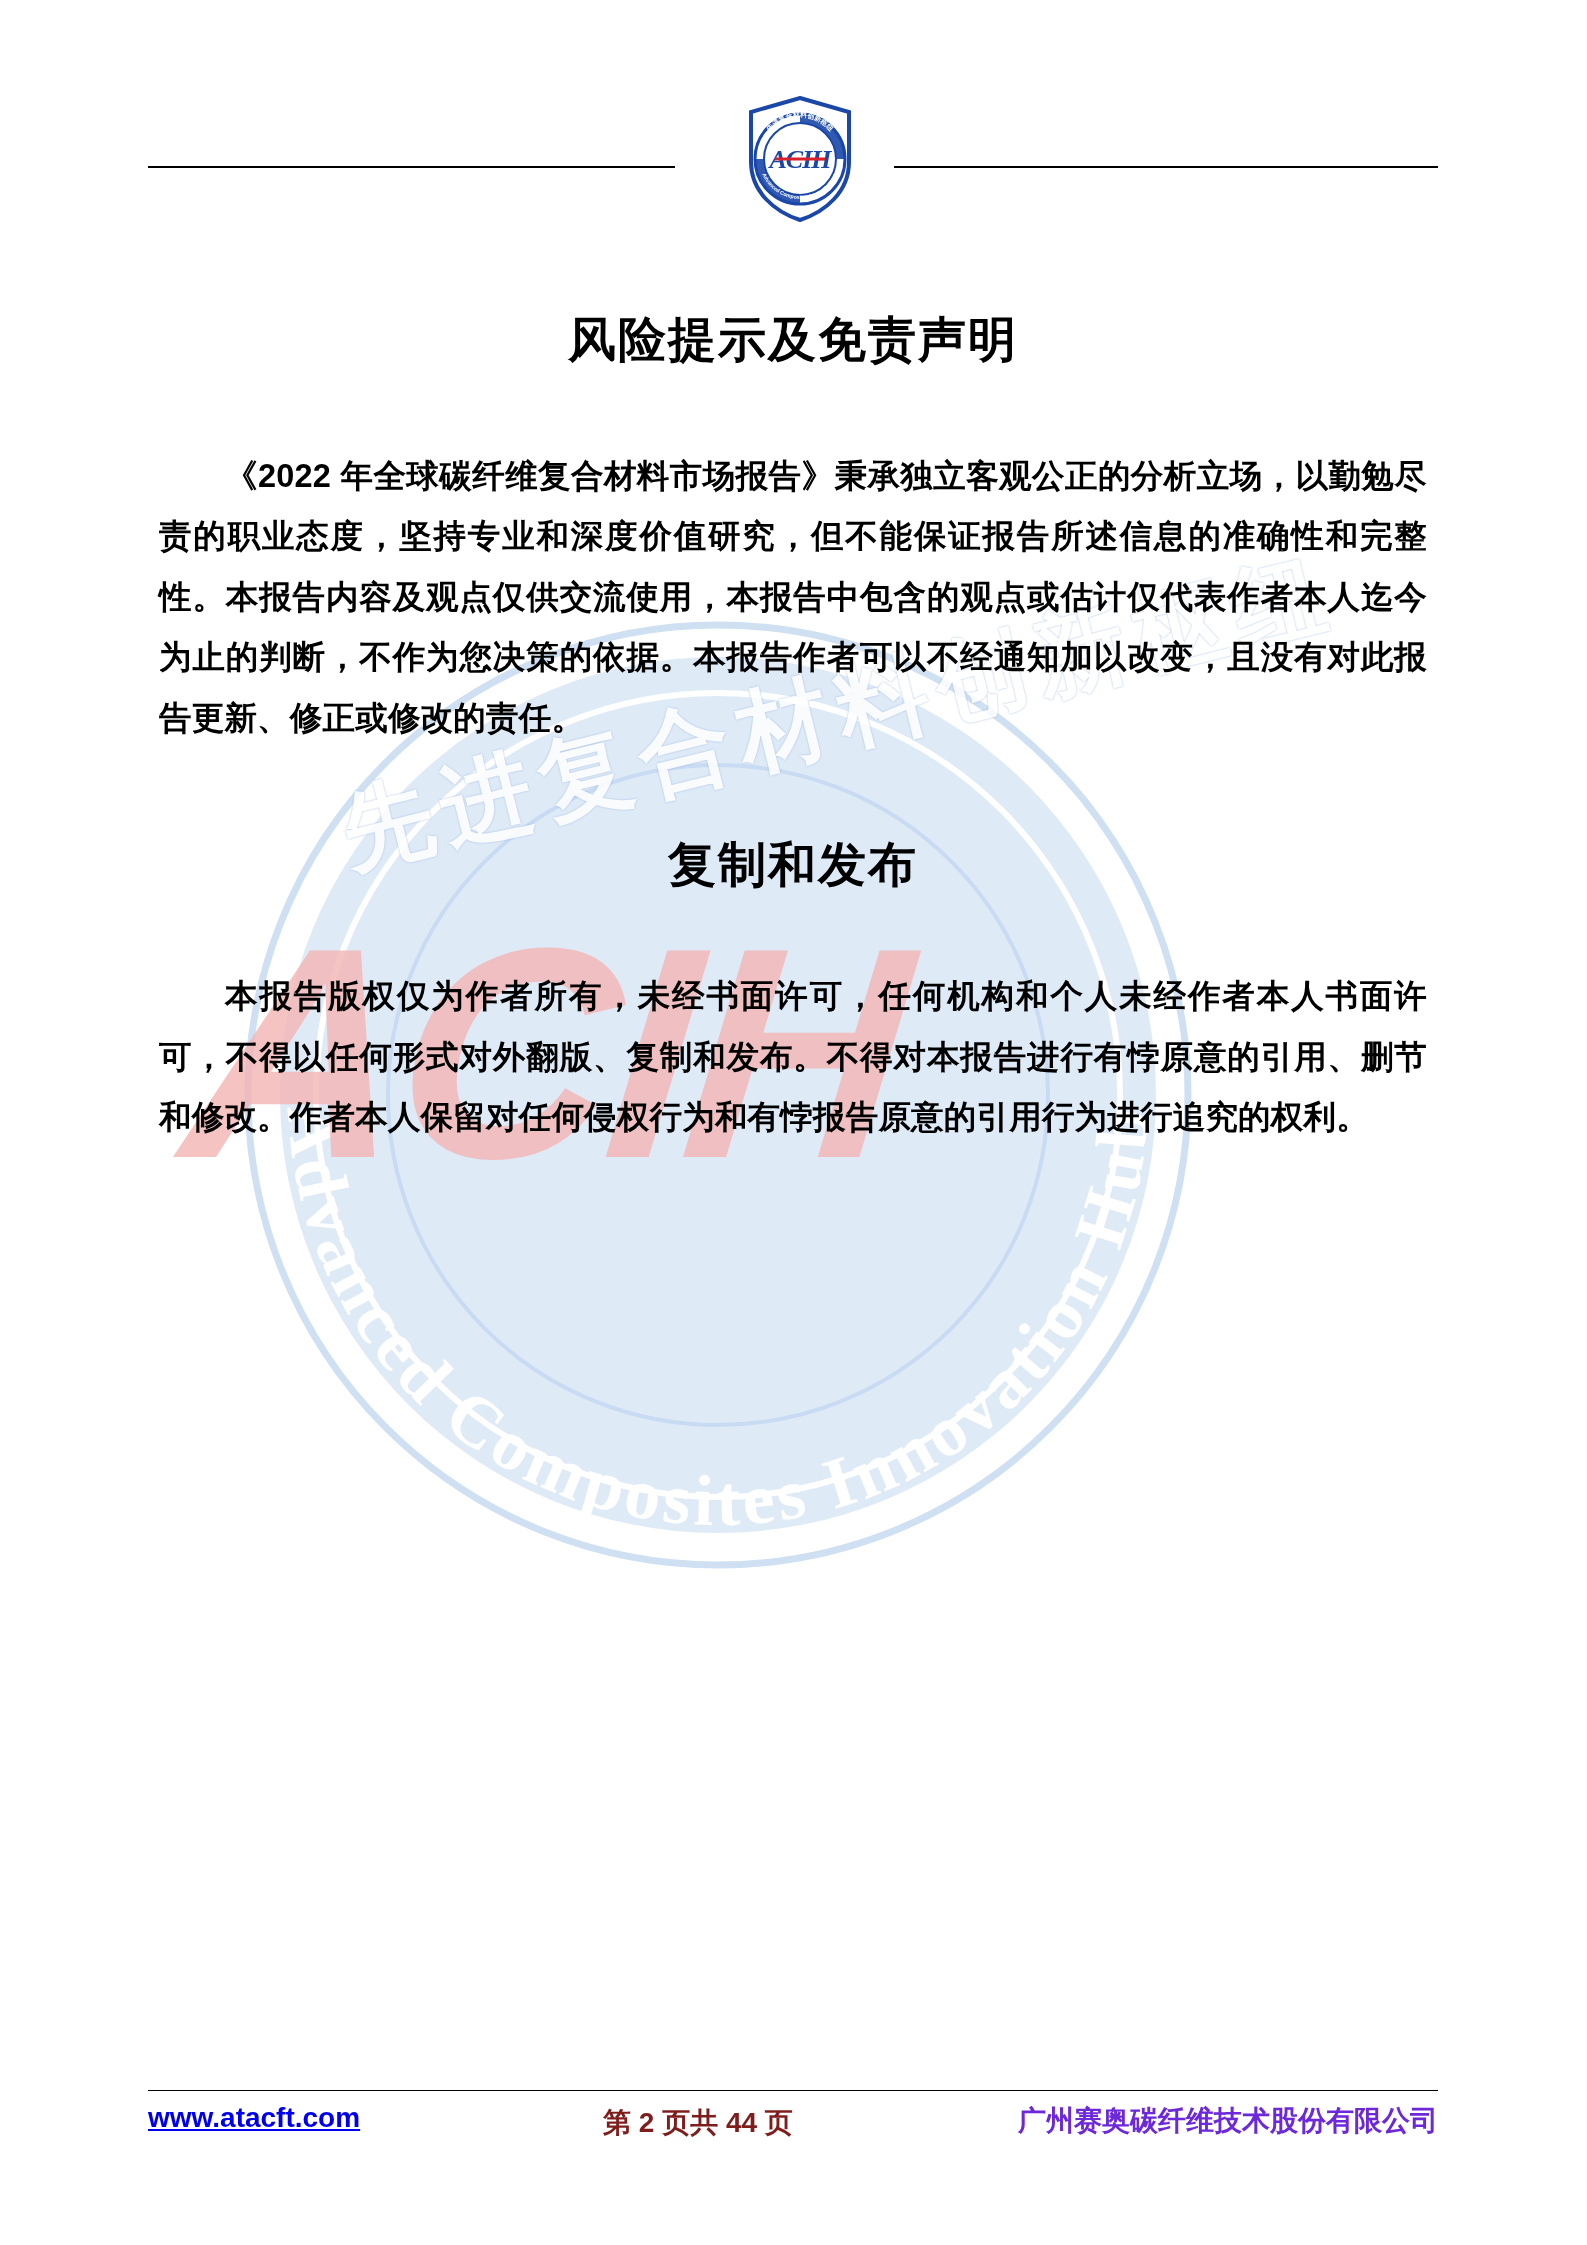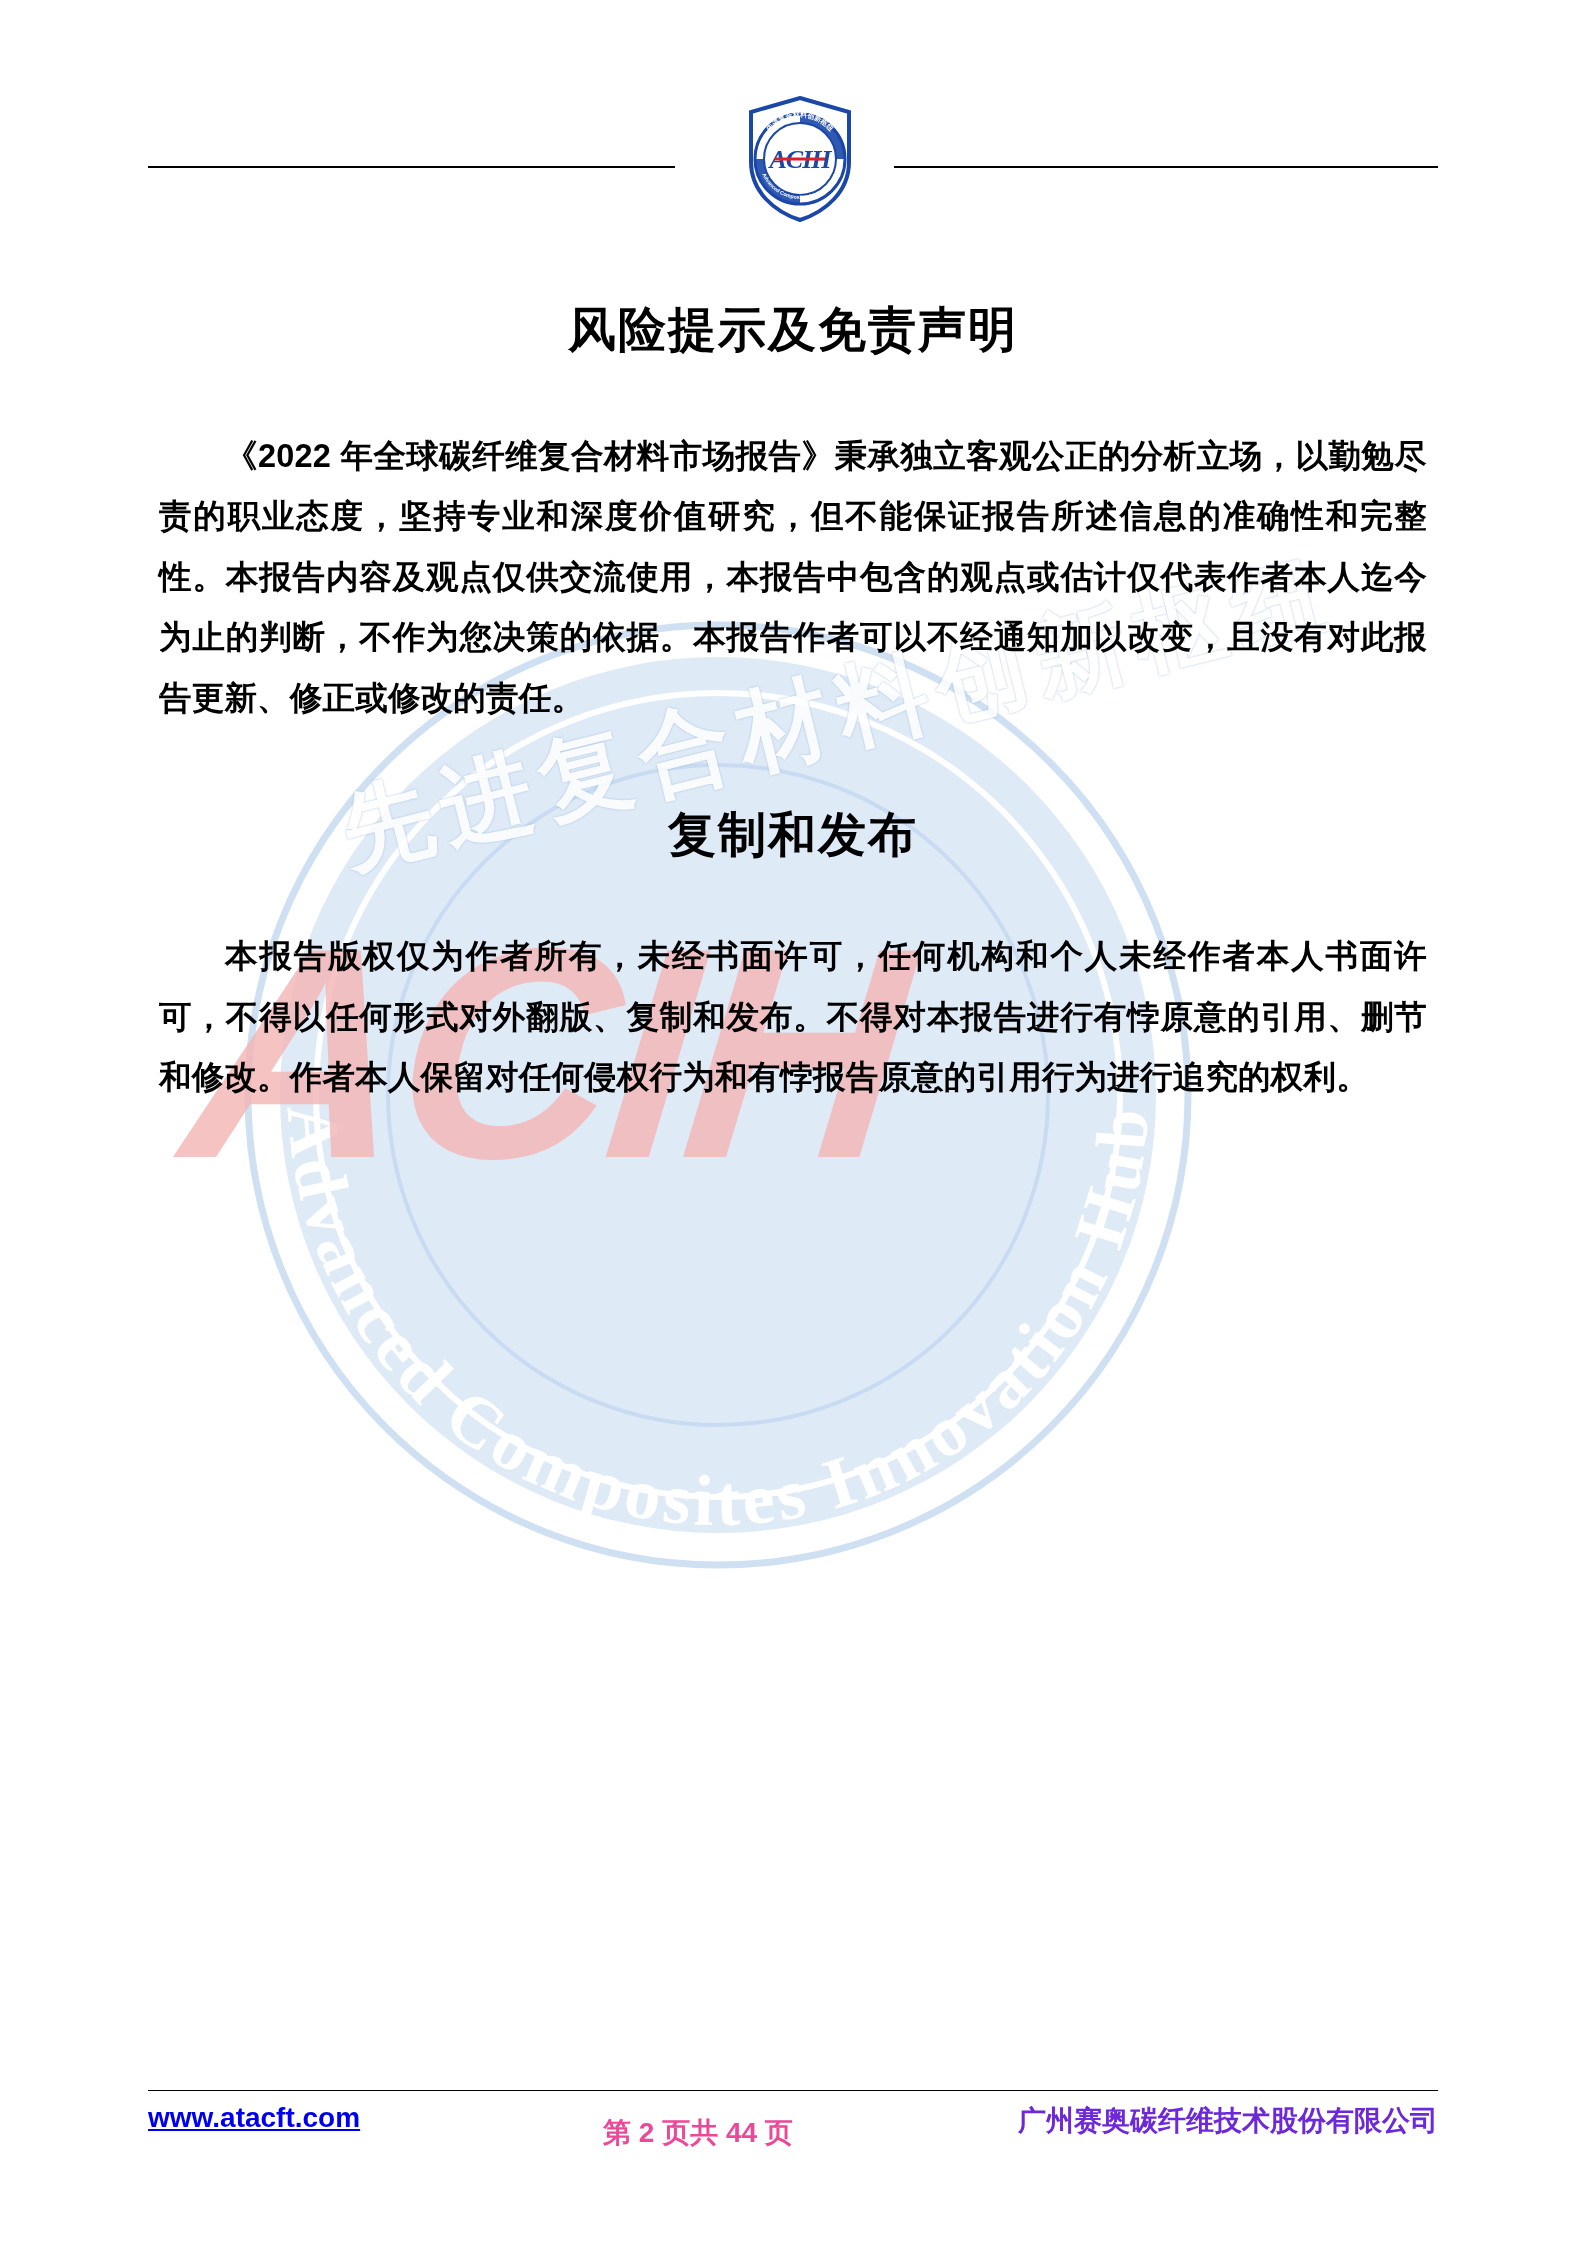--- a/index.html
+++ b/index.html
@@ -97,21 +97,21 @@
     left: 148px;
     top: 290px;
     width: 1290px;
     z-index: 5;
   }
   h1.section-title {
     font-family: "Liberation Sans", sans-serif;
     font-size: 48px;
     font-weight: 700;
     text-align: center;
-    margin: 8px;
+    margin: 18px;
     color: #000;
     letter-spacing: 2px;
   }
   .para {
     font-size: 32.5px;
     font-weight: 700;
     line-height: 1.86;
     color: #000;
     text-align: justify;
     text-justify: inter-ideograph;
@@ -142,22 +142,22 @@
     font-weight: 700;
   }
   .footer-left {
     position: absolute;
     left: 0; top: 0;
     color: #0000ee;
     text-decoration: underline;
   }
   .footer-center {
     position: absolute;
-    left: 455px; top: 12px;
-    color: #ec4899;
+    left: 455px; top: 2px;
+    color: #7f1d1d;
   }
   .footer-right {
     position: absolute;
     right: 0; top: 0;
     color: #6d28d9;
   }
 </style>
 </head>
 <body>
 

